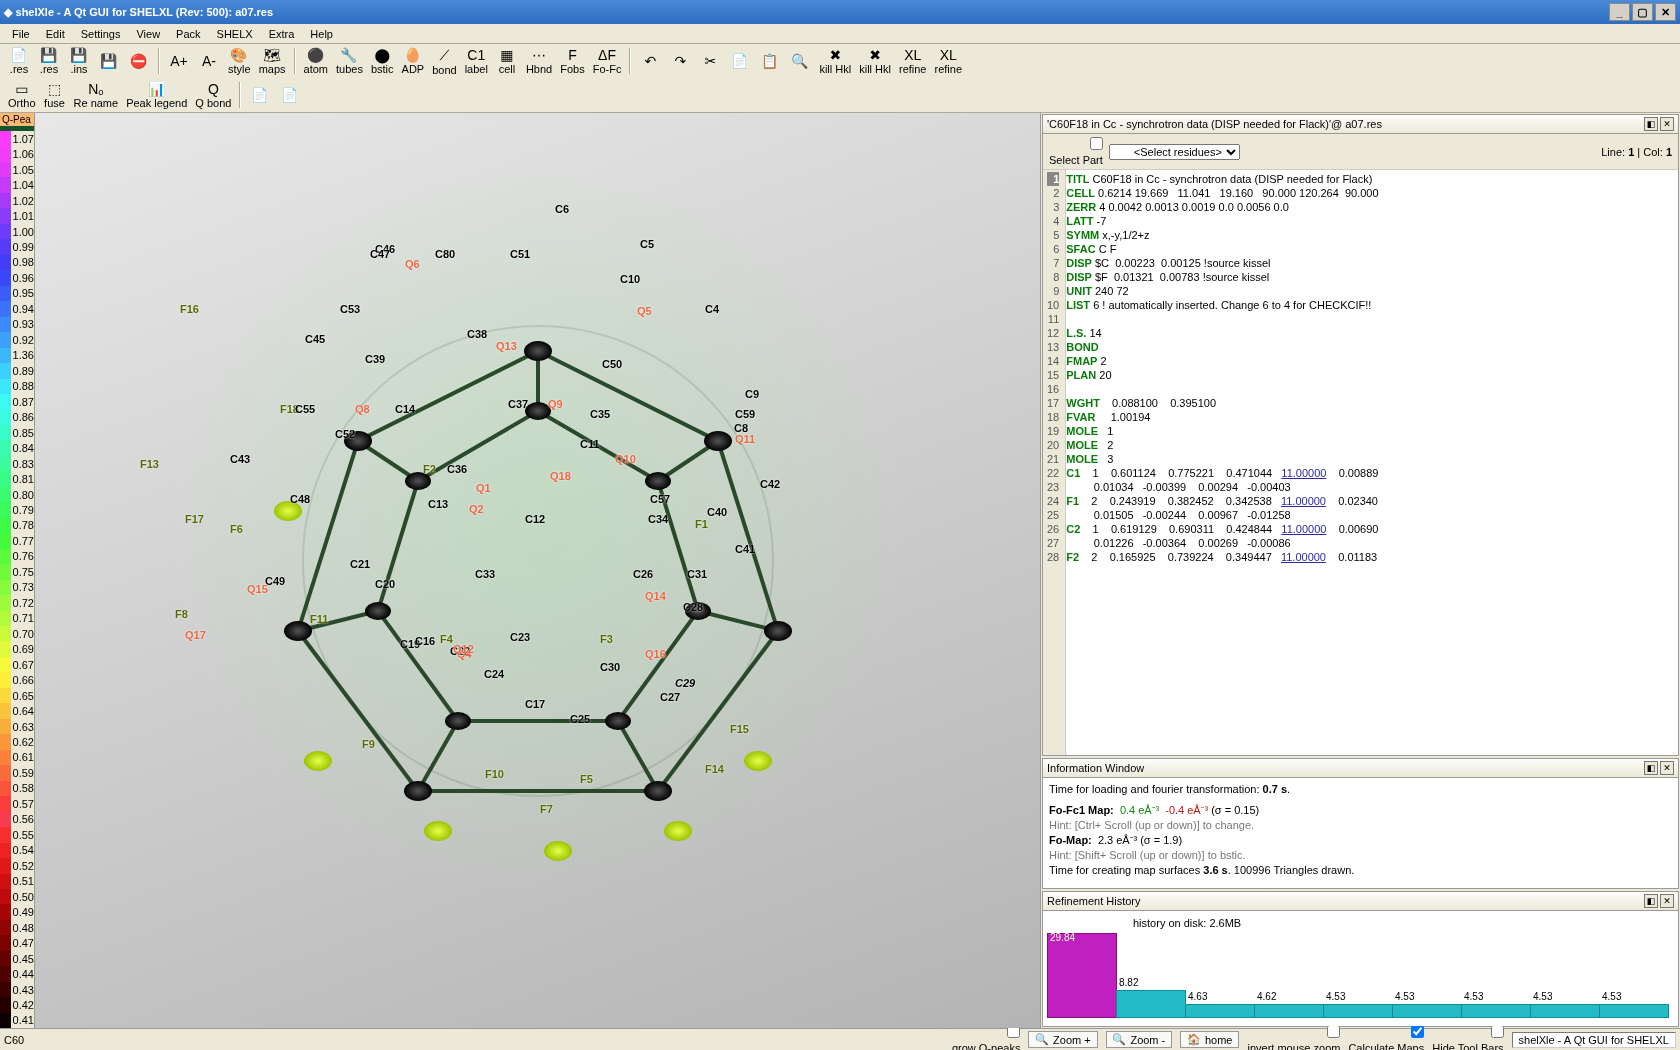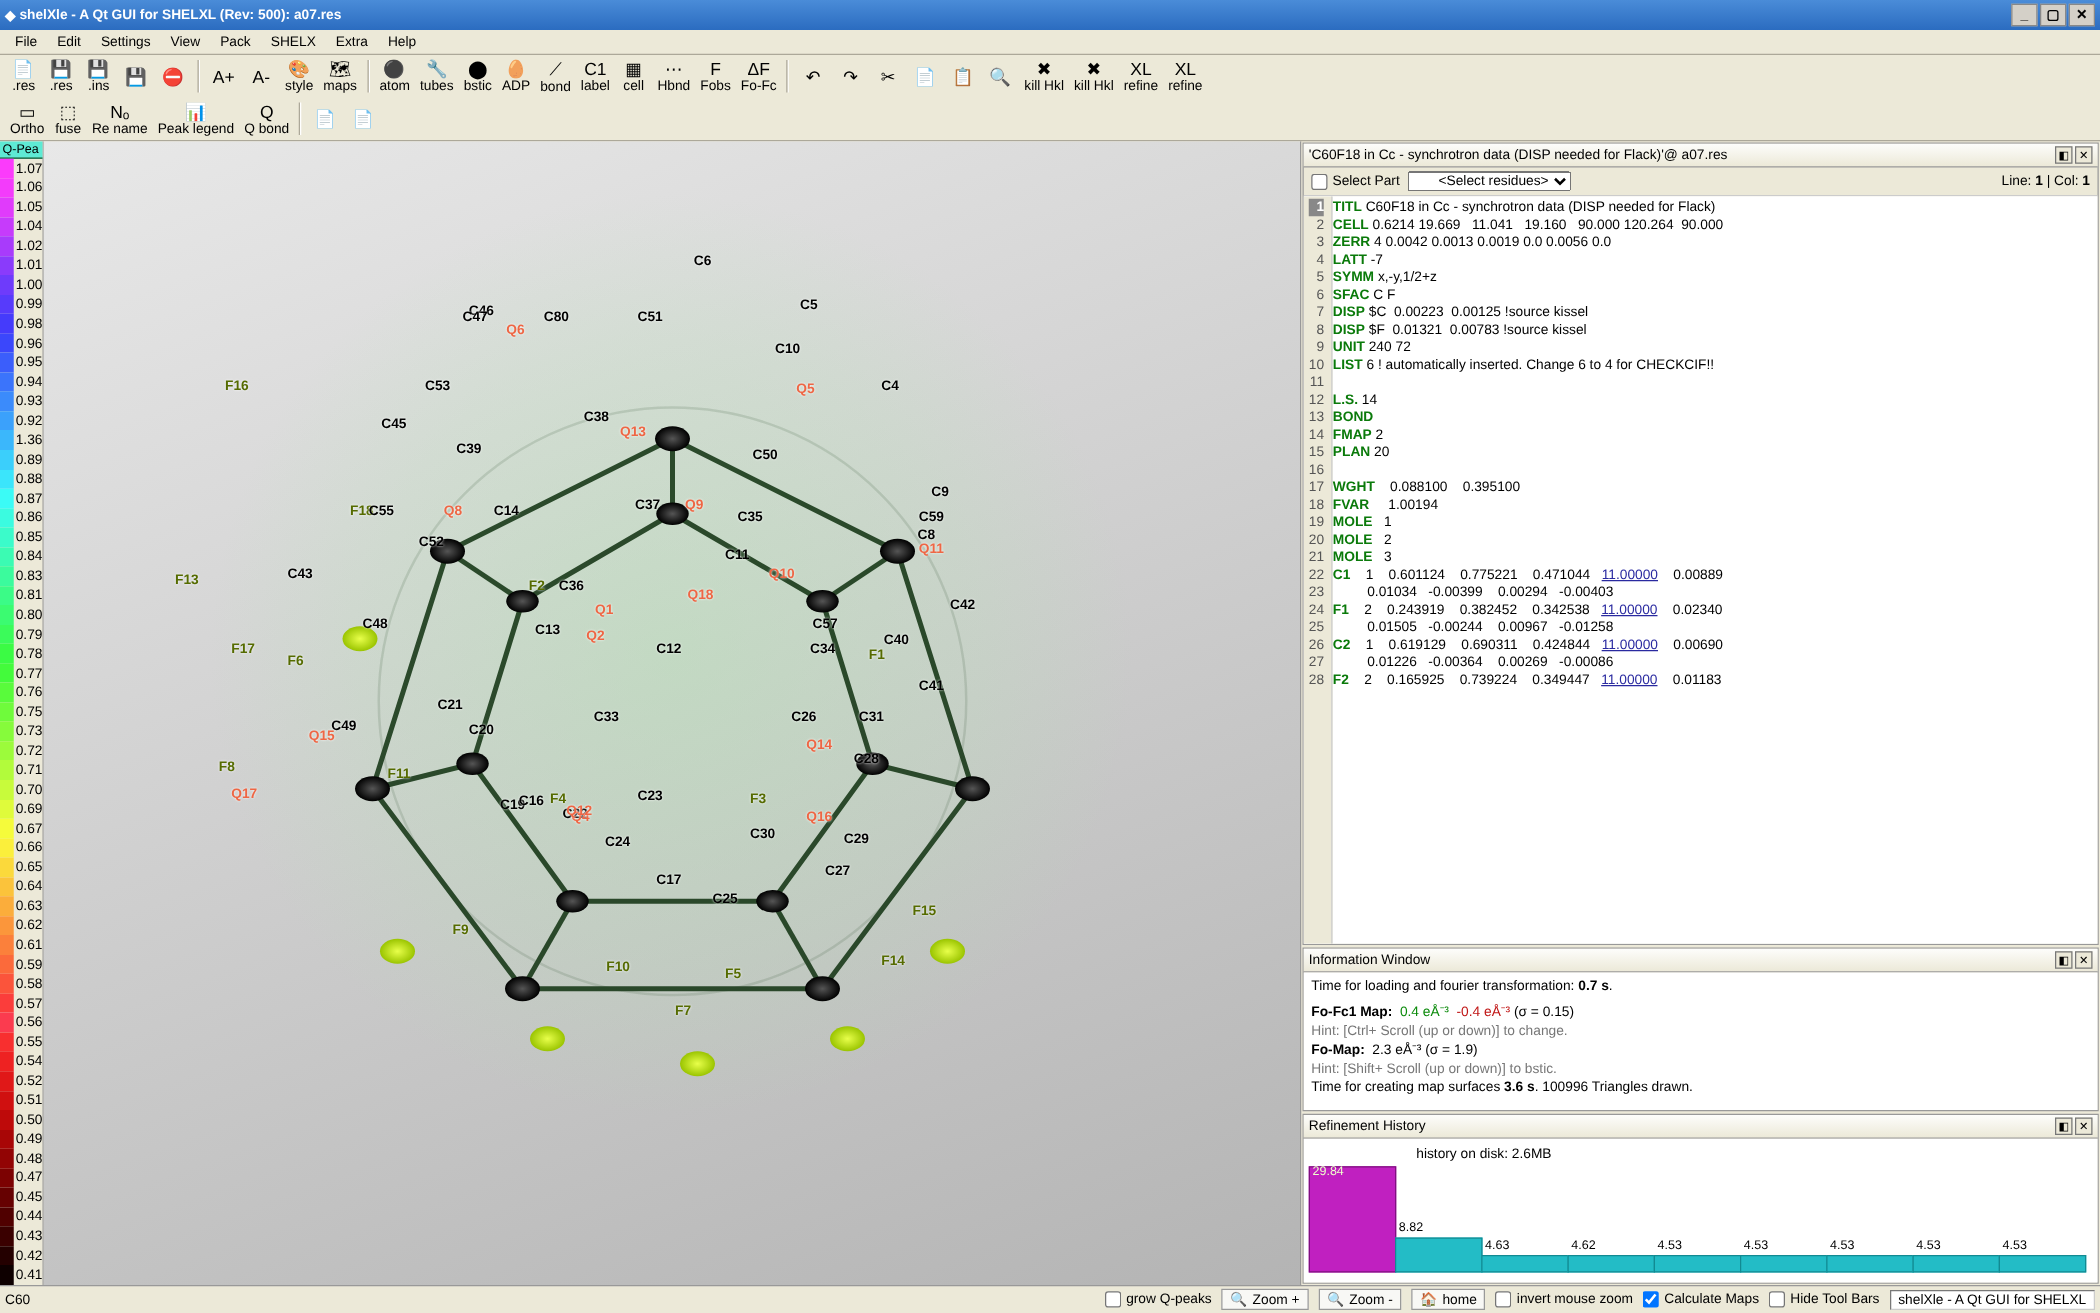--- a/index.html
+++ b/index.html
@@ -9,21 +9,21 @@
 .winbtn { width: 21px; height: 18px; background: #d4d0c8; border: 1px solid #888; margin-left: 2px; text-align: center; line-height: 16px; color: #000; cursor: pointer; font-weight: bold;}
 .menubar { background: #ece9d8; height: 20px; display: flex; align-items: center; padding-left: 4px; border-bottom: 1px solid #aca899; }
 .menubar span { padding: 2px 8px; cursor: pointer; }
 .toolbars { display: flex; flex-wrap: wrap; background: #ece9d8; border-bottom: 1px solid #aca899; }
 .toolbar-row { display: flex; align-items: center; padding: 2px 4px; width: 100%; }
 .tbtn { min-width: 28px; height: 28px; border: 1px solid transparent; display: inline-flex; flex-direction: column; align-items: center; justify-content: center; margin: 1px; cursor: pointer; font-size: 9px; padding: 1px 2px; background:#ece9d8;}
 .tbtn .ic { width: 18px; height: 18px; display: inline-flex; align-items:center; justify-content:center; font-size:14px;}
 .tsep { width: 2px; height: 26px; border-left: 1px solid #aca899; border-right: 1px solid #fff; margin: 0 4px; }
 .main { flex: 1; display: flex; overflow: hidden; }
 .qpeak-panel { width: 35px; background: #ece9d8; border-right: 1px solid #999; display: flex; flex-direction: column; }
-.qpeak-title { font-size: 10px; padding: 1px 2px; background:#5eead4; border-bottom:1px solid #14532d;}
+.qpeak-title { font-size: 10px; padding: 1px 2px; background:#fdba74; border-bottom:5px solid #14532d;}
 .gradient { flex: 1; display: flex; flex-direction: column; position: relative; }
 .grad-row { flex: 1; display: flex; align-items: center; font-size: 9px; }
 .grad-color { width: 12px; height: 100%; }
 .grad-val { padding-left: 2px; color: #000; }
 .viewer { flex: 1; background: linear-gradient(160deg,#e8e8e8,#b4b4b4); position: relative; }
 .viewer-canvas { width: 100%; height: 100%; background: radial-gradient(circle at 50% 45%, rgba(170,235,170,0.35) 0%, rgba(170,235,170,0.15) 35%, transparent 52%); position:relative;}
 .molecule-placeholder { position:absolute; top:10%; left:10%; width:80%; height:80%; display:flex; align-items:center; justify-content:center;}
 .molecule-svg { width:600px; height:600px;}
 .right-panels { width: 640px; display: flex; flex-direction: column; border-left: 1px solid #999; }
 .panel { display: flex; flex-direction: column; border: 1px solid #999; margin: 1px; }
@@ -48,21 +48,21 @@
 .hist-bar-row { position:absolute; bottom:8px; left:4px; right:4px; display:flex; align-items:flex-end; gap:0;}
 .hist-big { width:70px; height:85px; background:#c020c0; border:1px solid #801080; position:relative;}
 .hist-big .lbl{ position:absolute; top:-2px; left:2px; font-size:10px; color: #efc;}
 .hist-med { width:70px; height:28px; background:#23bcc6; border:1px solid #128a92; position:relative; margin-left:-1px;}
 .hist-med .lbl{ position:absolute; top:-14px; left:2px; font-size:10px;}
 .hist-sm { width:70px; height:14px; background:#23bcc6; border:1px solid #128a92; position:relative; margin-left:-1px;}
 .hist-sm .lbl{ position:absolute; top:-14px; left:2px; font-size:10px;}
 .hist-text { position:absolute; top:6px; left:90px; font-size:11px;}
 .statusbar { height:22px; background:#ece9d8; border-top:1px solid #999; display:flex; align-items:center; padding: 0 4px; gap:8px;}
 .status-btn { border:1px solid #999; background:#f8f8f5; padding:1px 6px; display:inline-flex; align-items:center; gap:4px; cursor:pointer; font-size:11px;}
-.status-chk { display:inline-flex; align-items:flex-start; gap:4px; font-size:11px;}
+.status-chk { display:inline-flex; align-items:flex-end; gap:4px; font-size:11px;flex-direction:column;}
 .status-label { border:1px inset #ccc; background:#fff; padding:1px 6px; font-size:11px;}
 input[type=checkbox]{ margin:0;}
 .atom-label { position:absolute; font-size:11px; font-weight:bold; text-shadow: 0 0 2px #fff;}
 </style>
 </head>
 <body>
 
 <div class="titlebar">
   <span>◆&nbsp;</span>
   <span>shelXle - A Qt GUI for SHELXL (Rev: 500): a07.res</span>
@@ -576,21 +576,21 @@
         <div class="atom-label" style="left: 440px; top: 455px;">C33</div>
         <div class="atom-label" style="left: 598px; top: 455px;">C26</div>
         <div class="atom-label" style="left: 652px; top: 455px;">C31</div>
         <div class="atom-label" style="left: 648px; top: 488px;">C28</div>
         <div class="atom-label" style="left: 365px; top: 525px;">C19</div>
         <div class="atom-label" style="left: 415px; top: 532px;">C22</div>
         <div class="atom-label" style="left: 475px; top: 518px;">C23</div>
         <div class="atom-label" style="left: 565px; top: 548px;">C30</div>
         <div class="atom-label" style="left: 380px; top: 522px;">C16</div>
         <div class="atom-label" style="left: 449px; top: 555px;">C24</div>
-        <div class="atom-label" style="left: 640px; top: 552px;">C29</div>
+        <div class="atom-label" style="left: 640px; top: 564px; font-style: italic;">C29</div>
         <div class="atom-label" style="left: 490px; top: 585px;">C17</div>
         <div class="atom-label" style="left: 535px; top: 600px;">C25</div>
         <div class="atom-label" style="left: 625px; top: 578px;">C27</div>
         <div class="atom-label" style="left: 340px; top: 130px;">C46</div>
         <div class="atom-label" style="left: 335px; top: 135px;">C47</div>
         <div class="atom-label" style="left: 400px; top: 135px;">C80</div>
         <div class="atom-label" style="left: 441px; top: 369px; color: rgb(238, 102, 68);">Q1</div>
         <div class="atom-label" style="left: 434px; top: 390px; color: rgb(238, 102, 68);">Q2</div>
         <div class="atom-label" style="left: 422px; top: 535px; color: rgb(238, 102, 68);">Q4</div>
         <div class="atom-label" style="left: 602px; top: 192px; color: rgb(238, 102, 68);">Q5</div>

